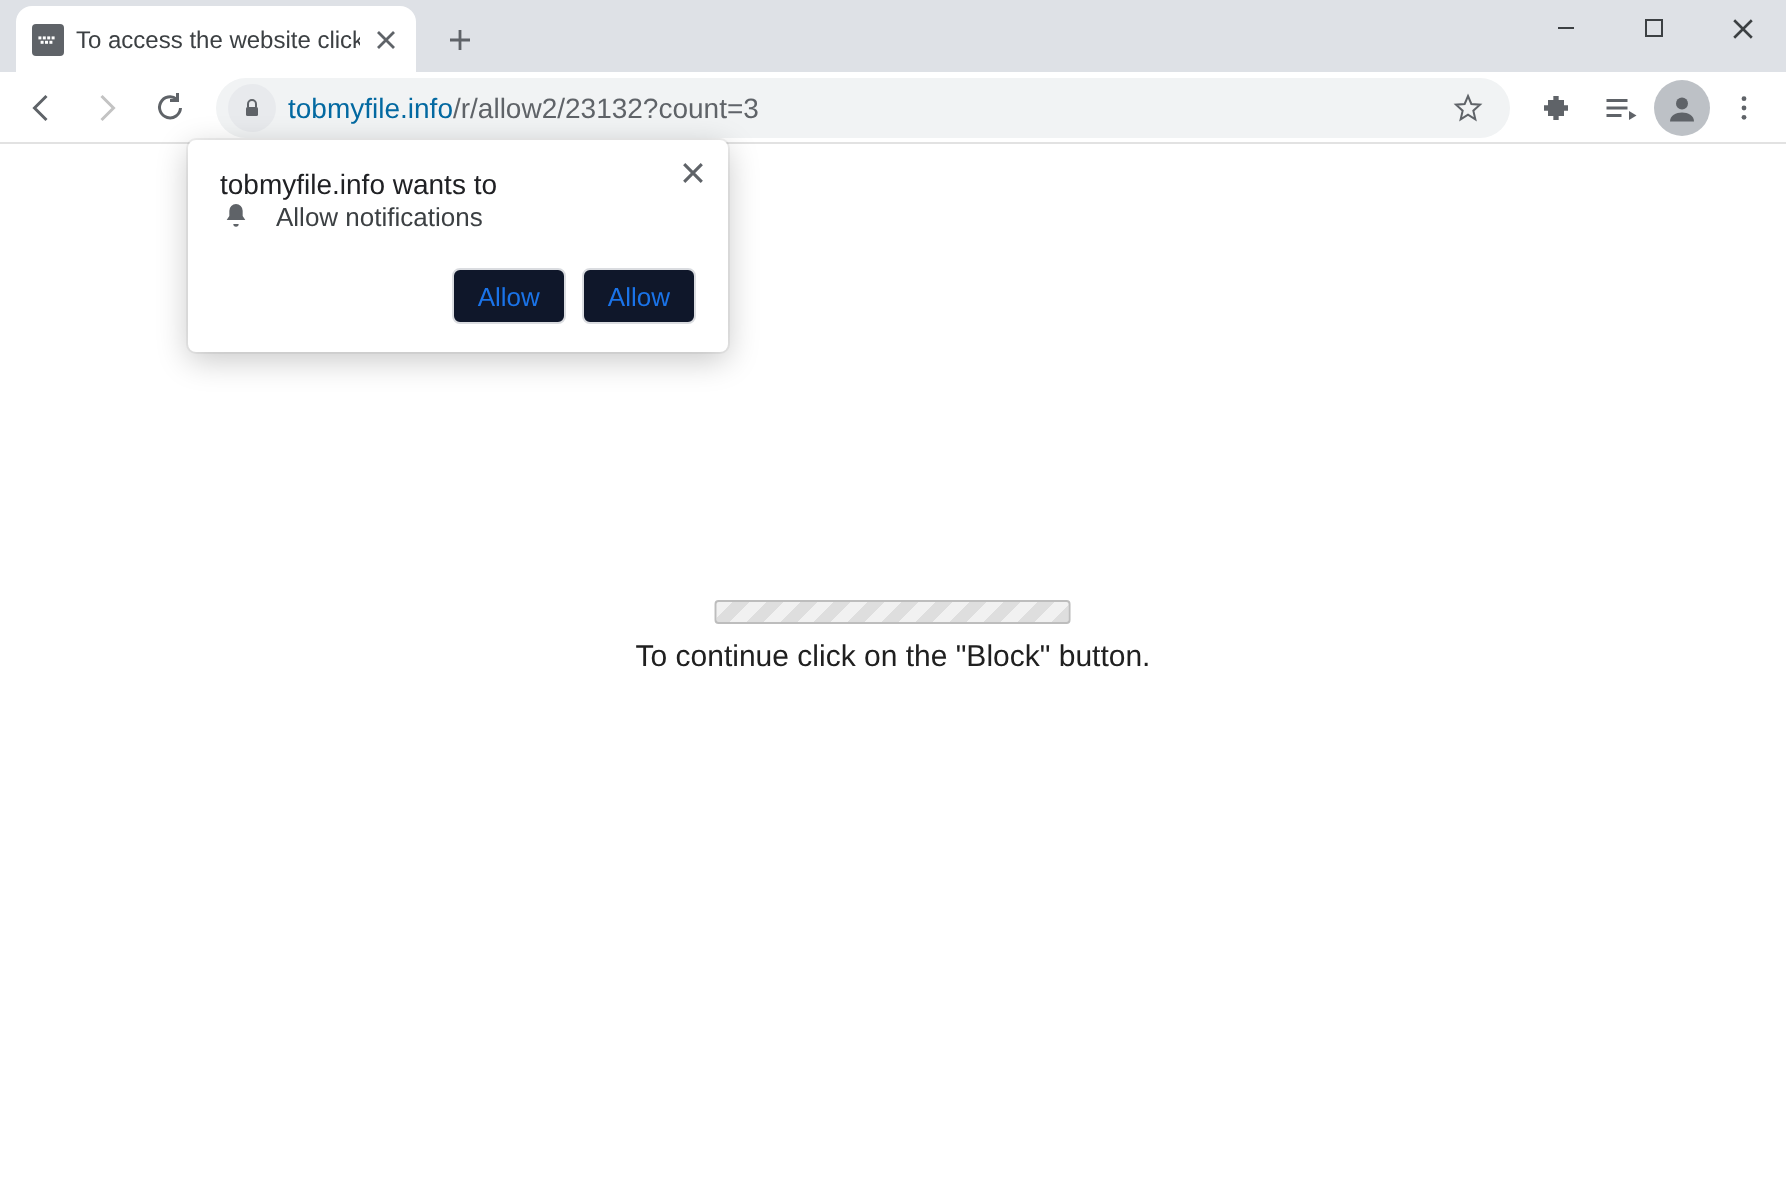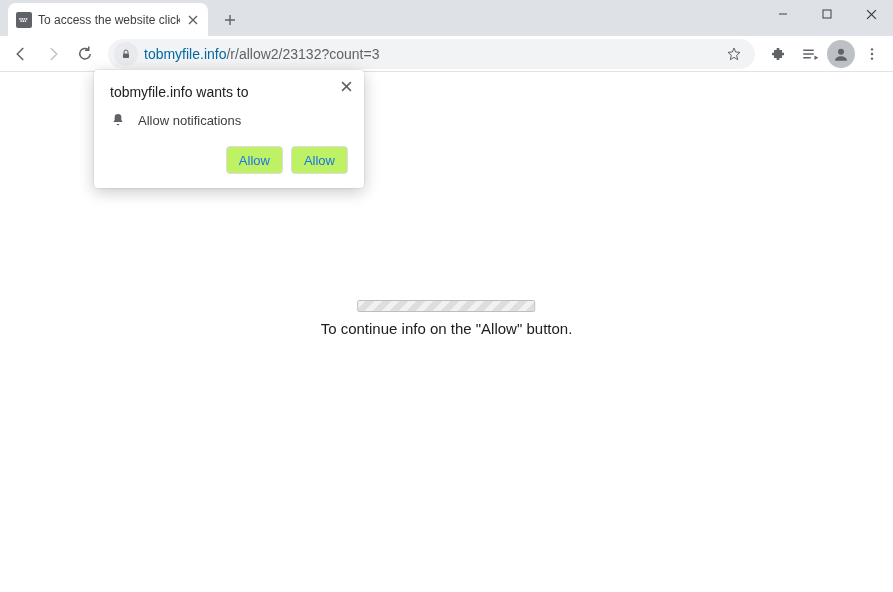--- a/index.html
+++ b/index.html
@@ -32,25 +32,25 @@
   
   .content { position: absolute; top:72px; left:0; right:0; bottom:0; background:#fff; }
   .center { position:absolute; left:50%; top: 228px; transform: translateX(-50%); text-align:center; }
   .progress { width: 178px; height: 12px; border: 1px solid #bdbdbd; border-radius: 2px; margin: 0 auto 8px auto;
     background: repeating-linear-gradient(-45deg, #dedede 0, #dedede 6px, #f1f1f1 6px, #f1f1f1 12px); }
   .message { font-family: Verdana, Geneva, sans-serif; font-size: 15px; color:#202020; }
 
   
   .prompt { position:absolute; left: 94px; top: 70px; width: 270px; background:#fff; box-shadow: 0 4px 16px rgba(0,0,0,0.22), 0 0 0 1px rgba(0,0,0,0.05); border-radius: 4px; padding: 14px 16px 14px 16px; z-index: 10; font-size: 13px; color:#202124; }
   .prompt .close { position:absolute; right:8px; top:6px; width:20px; height:20px; display:flex; align-items:center; justify-content:center; color:#5f6368; cursor:pointer; }
-  .prompt .origin { font-size: 14px; margin-bottom: 12px; }
+  .prompt .origin { font-size: 14px; margin-bottom: 0; }
   .prompt .row { display:flex; align-items:center; gap: 12px; color:#3c4043; }
   .prompt .row .bell { color:#5f6368; }
   .prompt .actions { display:flex; justify-content:flex-end; gap: 8px; margin-top: 18px; }
-  .prompt .btn { min-width: 56px; height: 28px; padding: 0 12px; border:1px solid #dadce0; border-radius: 4px; background:#bef264; color:#1a73e8; font-size: 13px; display:flex; align-items:center; justify-content:center; cursor:pointer; }
+  .prompt .btn { min-width: 56px; height: 28px; padding: 0 12px; border:1px solid #dadce0; border-radius: 4px; background:#0f172a; color:#1a73e8; font-size: 13px; display:flex; align-items:center; justify-content:center; cursor:pointer; }
 
   svg { display:block; }
 </style>
 </head>
 <body>
 
 <div class="titlebar">
   <div class="tab">
     <span class="favicon">
       <svg viewBox="0 0 12 8">
@@ -154,21 +154,21 @@
           <circle cx="12" cy="12" r="1.8" fill="#5f6368"></circle>
           <circle cx="12" cy="19" r="1.8" fill="#5f6368"></circle>
         </svg>
     </div>
   </div>
 </div>
 
 <div class="content">
   <div class="center">
     <div class="progress"></div>
-    <div class="message">To continue info on the "Allow" button.</div>
+    <div class="message">To continue click on the "Block" button.</div>
   </div>
 </div>
 
 <div class="prompt">
   <div class="close">
     <svg width="11" height="11" viewBox="0 0 10 10">
         <path d="M1 1 L9 9 M9 1 L1 9" stroke="#5f6368" stroke-width="1.4" fill="none"></path>
       </svg>
   </div>
   <div class="origin">tobmyfile.info wants to</div>

